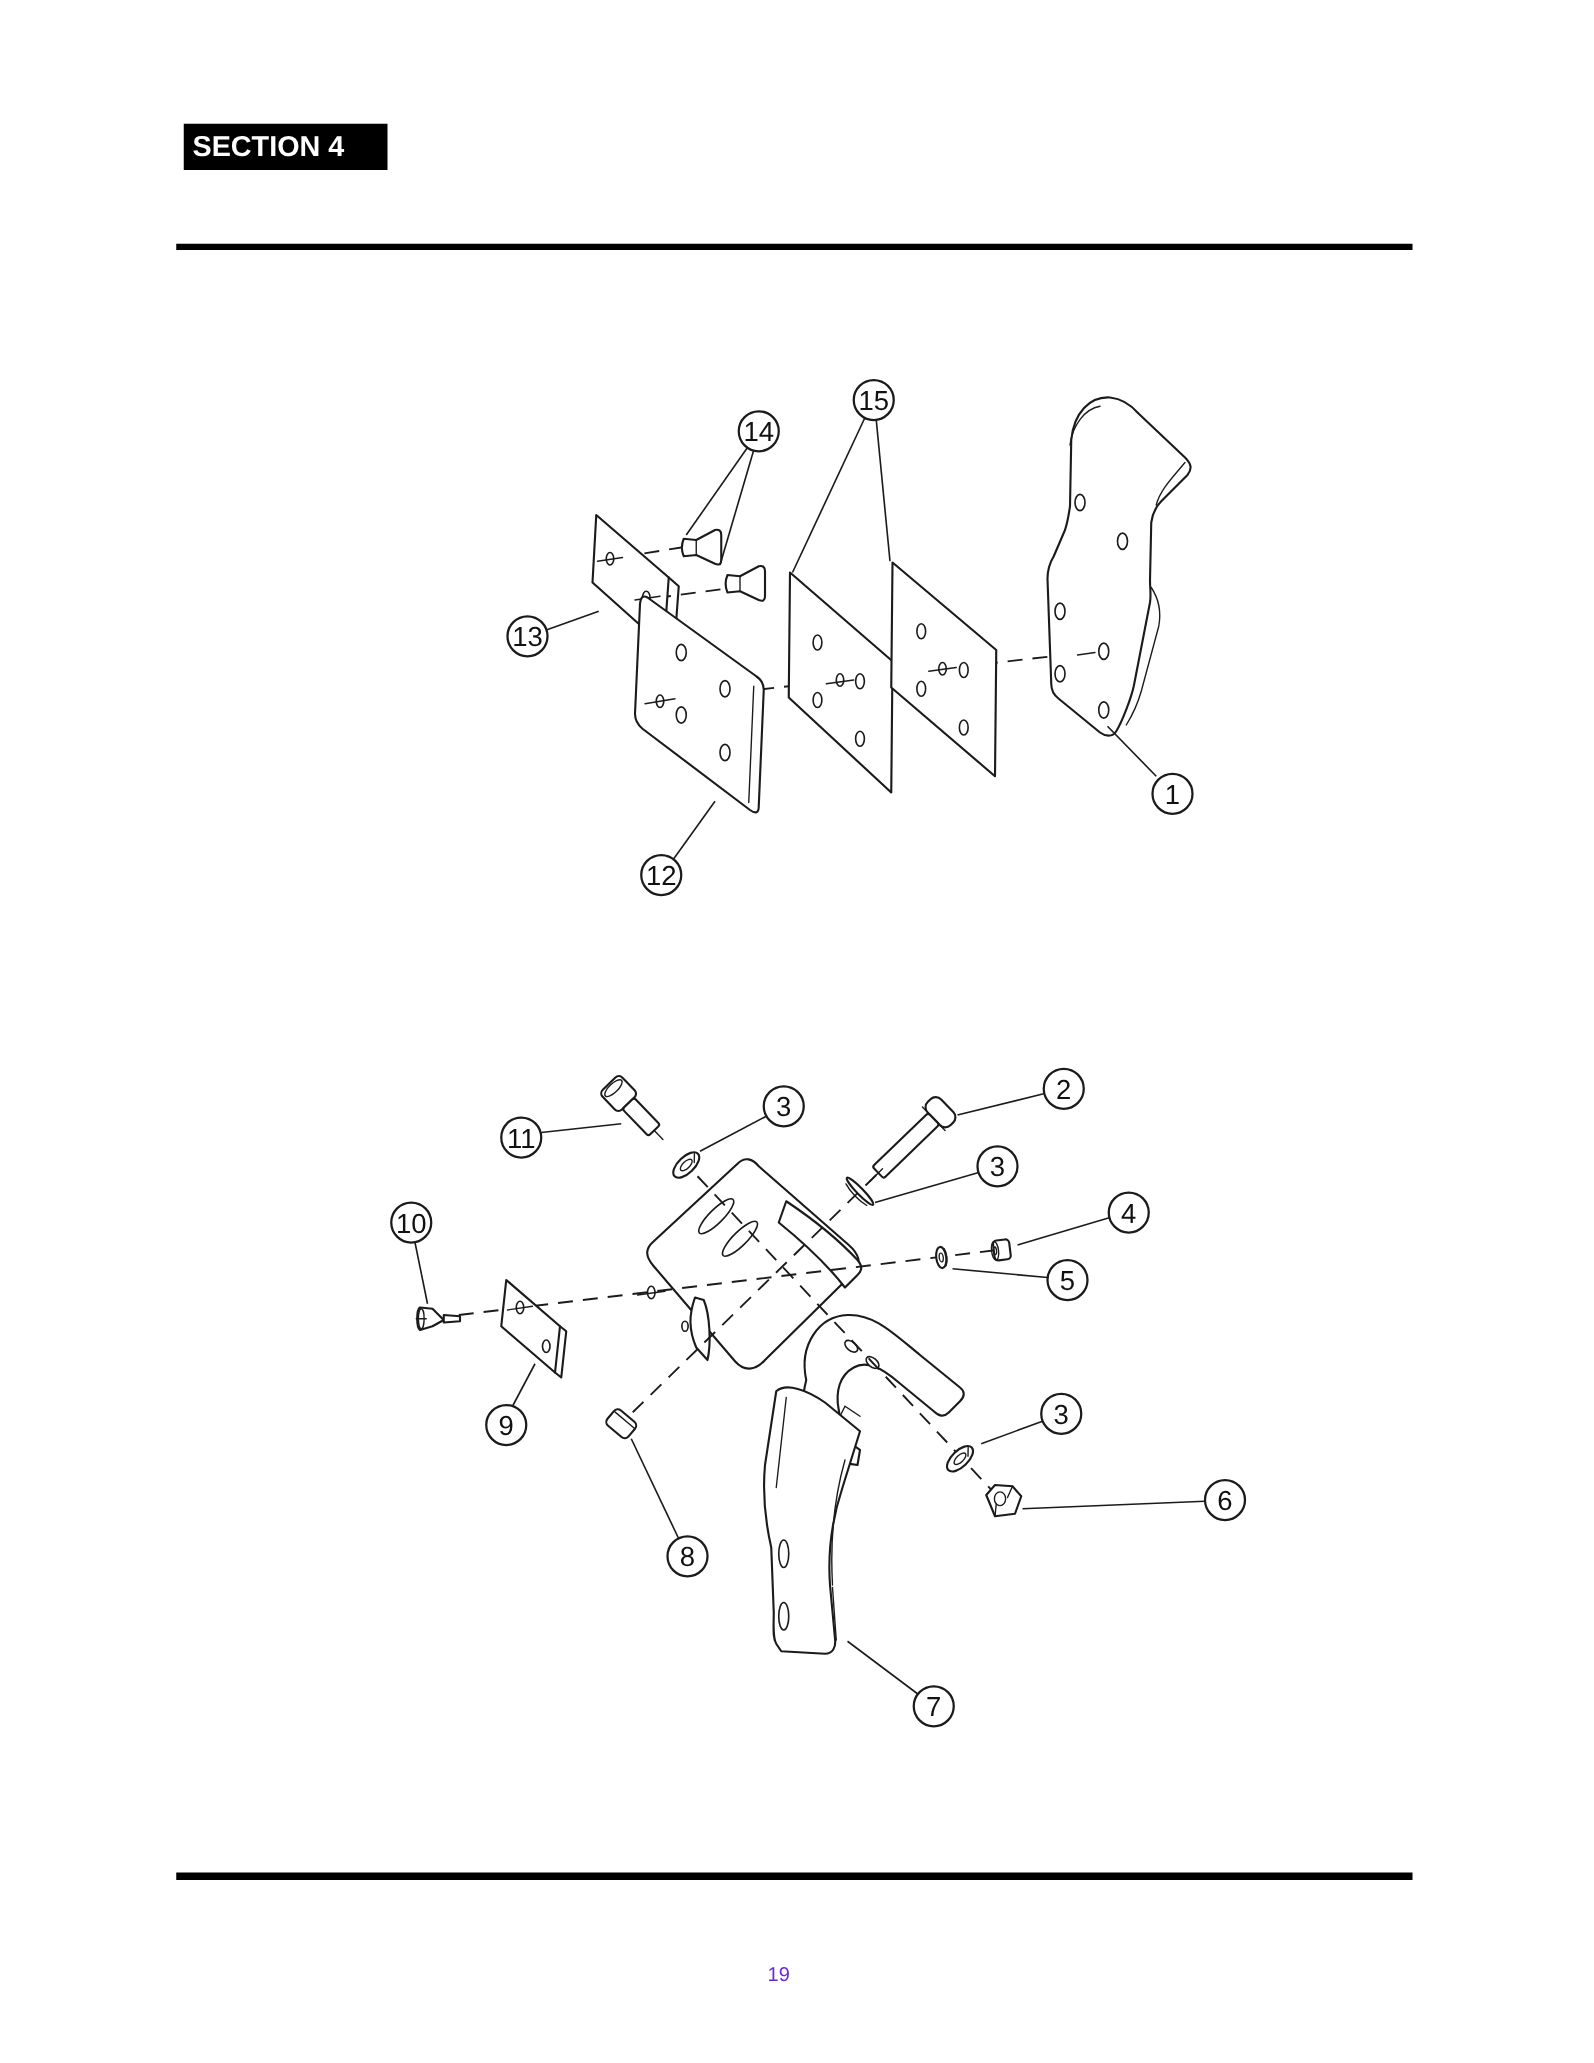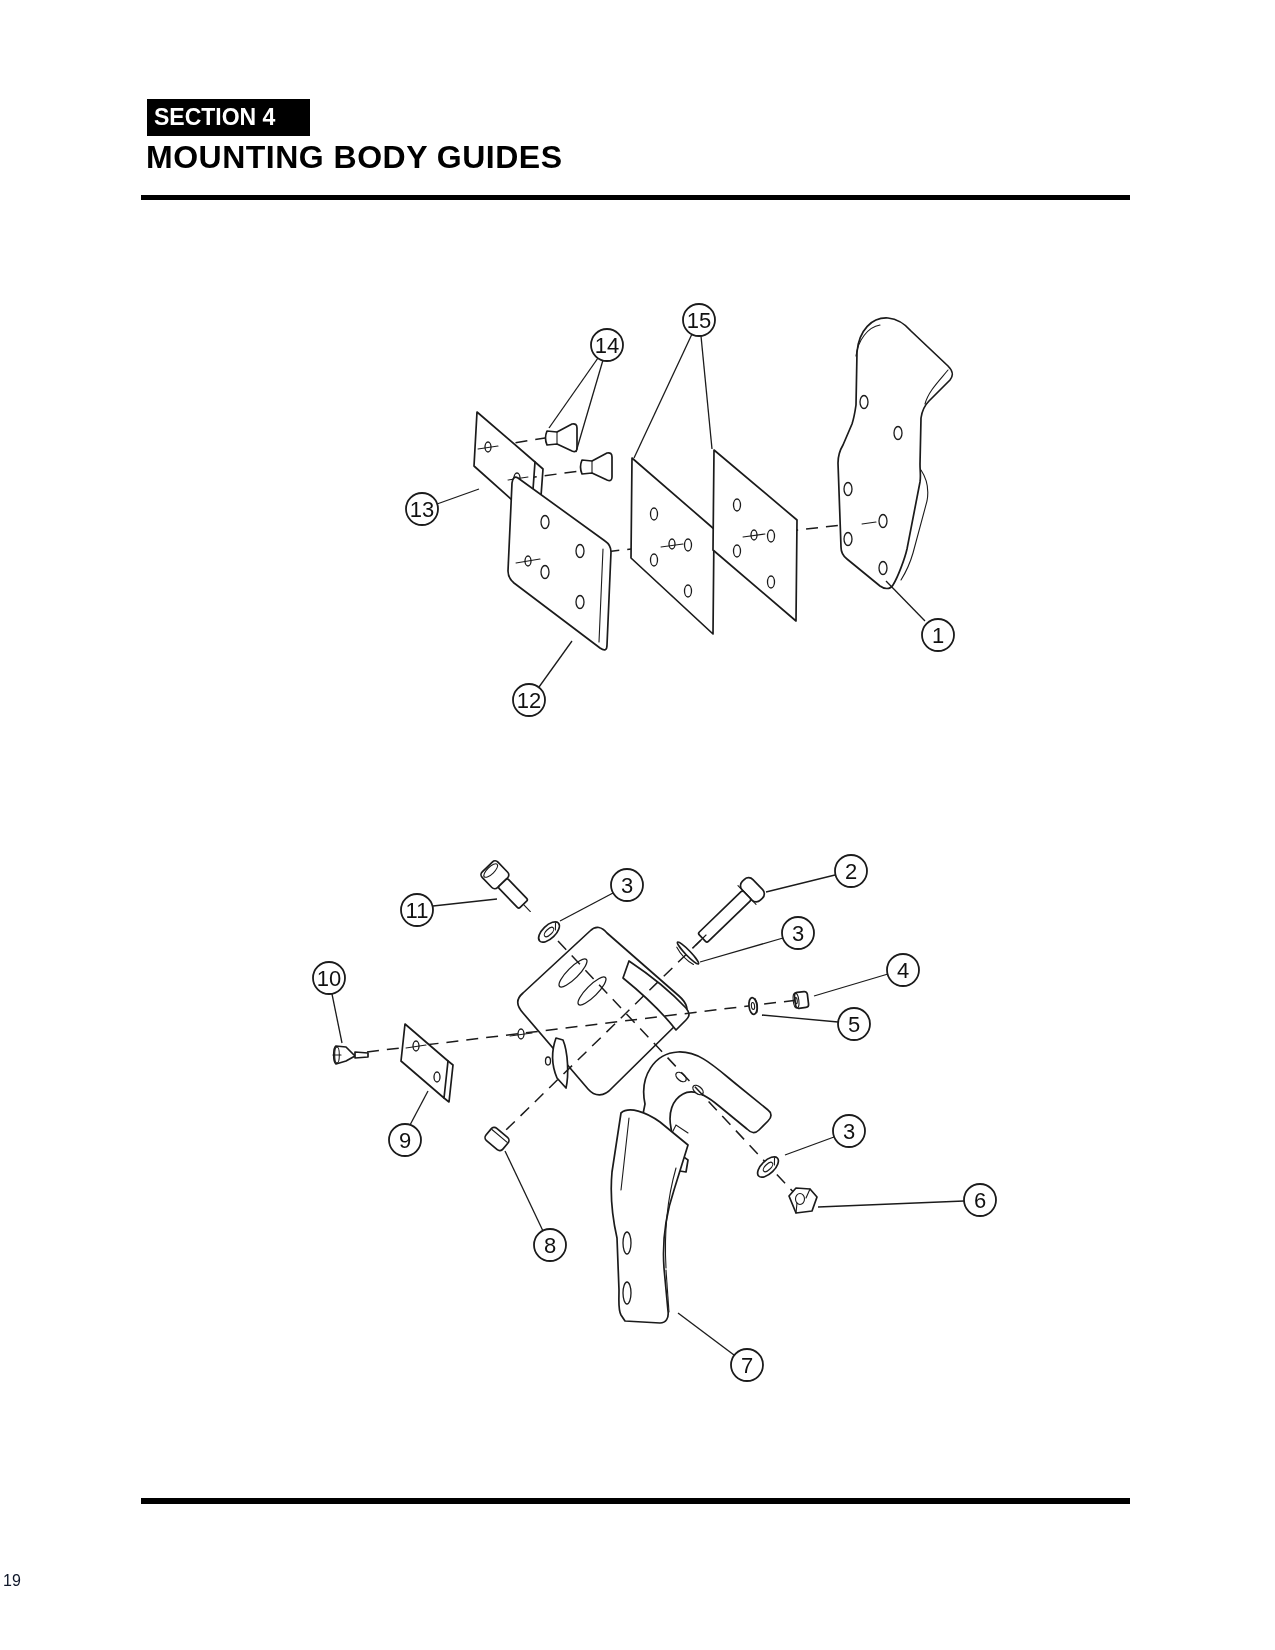--- a/index.html
+++ b/index.html
@@ -5,39 +5,38 @@
   html,body{margin:0;padding:0;background:#e8e8e8;}
   .page{position:relative;width:1275px;height:1650px;background:#ffffff;margin:0 auto;
         font-family:"Liberation Sans",sans-serif;overflow:hidden;}
   .section-box{position:absolute;left:147px;top:99px;width:163px;height:37px;background:#000;
         color:#fff;font-weight:bold;font-size:23px;line-height:37px;padding-left:7px;
         box-sizing:border-box;}
   .page-title{position:absolute;left:146px;top:139px;font-weight:bold;font-size:32px;
         letter-spacing:0.5px;color:#000;white-space:nowrap;}
   .rule-top{position:absolute;left:141px;top:195px;width:989px;height:5px;background:#000;}
   .rule-bottom{position:absolute;left:141px;top:1498px;width:989px;height:6px;background:#000;}
-  .page-number{position:absolute;left:3px;top:1572px;width:1216px;text-align:left;
-        font-size:16px;color:#0f172a;}
+  .page-number{position:absolute;left:15px;top:1572px;width:1216px;text-align:center;
+        font-size:16px;color:#6d28d9;}
   svg.diagram{position:absolute;left:0;top:0;}
   .ln{fill:none;stroke:#1b1b1b;stroke-width:1.7;stroke-linejoin:round;stroke-linecap:round;}
   .fw{fill:#ffffff;stroke:#1b1b1b;stroke-width:1.7;stroke-linejoin:round;}
   .thin{fill:none;stroke:#1b1b1b;stroke-width:1.1;stroke-linecap:round;}
   .hole{fill:#ffffff;stroke:#1b1b1b;stroke-width:1.3;}
   .dash{fill:none;stroke:#1b1b1b;stroke-width:1.5;stroke-dasharray:12 8;}
   .leader{fill:none;stroke:#1b1b1b;stroke-width:1.3;}
   .callout circle{fill:#ffffff;stroke:#1b1b1b;stroke-width:1.8;}
   .callout text{font-family:"Liberation Sans",sans-serif;font-size:22px;fill:#111;text-anchor:middle;}
 </style>
 </head>
 <body>
 
 <div class="page">
 
   <div class="section-box">SECTION 4</div>
-  <div class="page-title">MOUNTING BODY GUIDES</div>
   <div class="rule-top"></div>
 
   <svg class="diagram" width="1275" height="1650" viewBox="0 0 1275 1650" xmlns="http://www.w3.org/2000/svg">
 
     <g>
 
       <path class="dash" d="M476,449 L545,438" stroke-dasharray="9 6"></path>
       <path class="dash" d="M505,481 L580,471" stroke-dasharray="9 6"></path>
       <path class="dash" d="M508,563 L877,521"></path>
 

